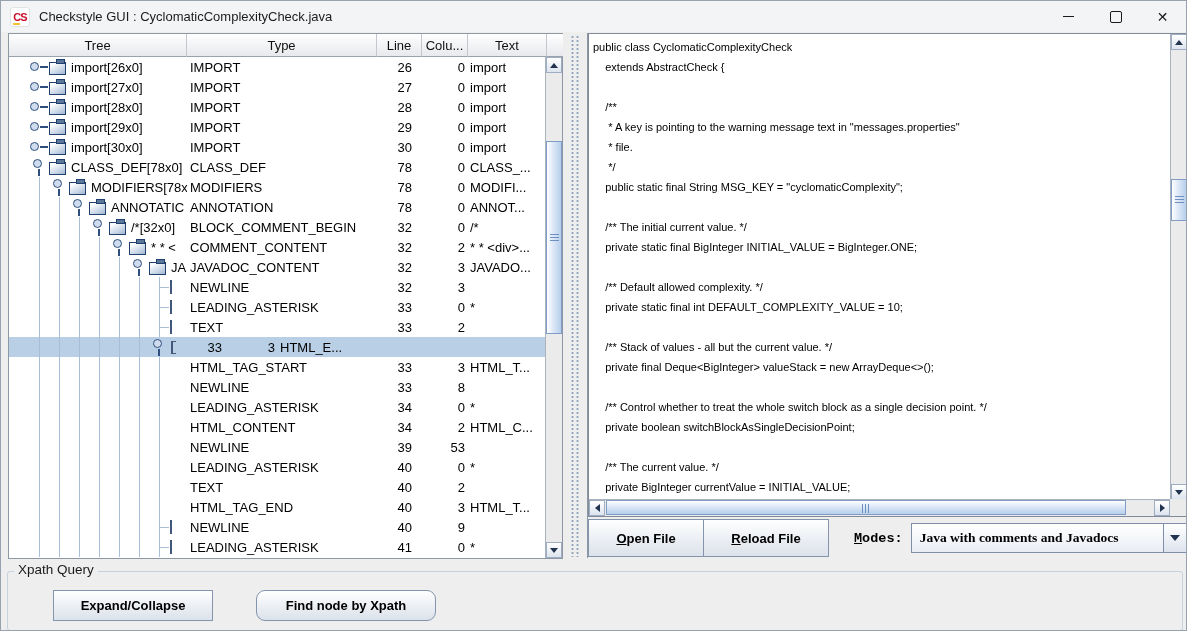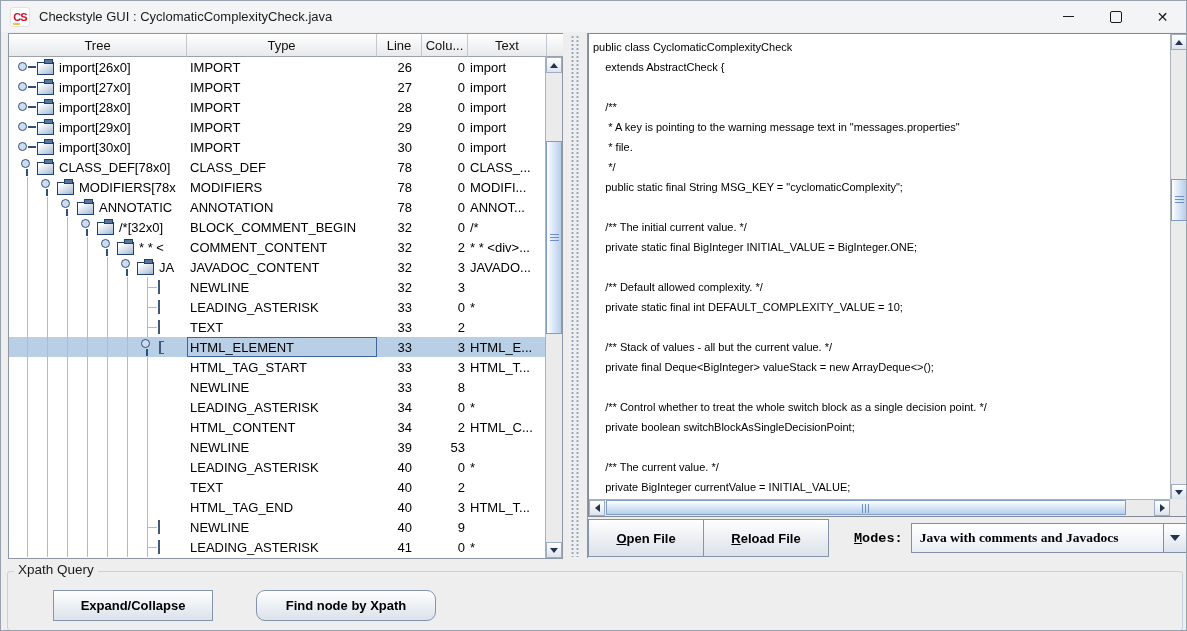--- a/index.html
+++ b/index.html
@@ -25,21 +25,21 @@
              border:1px solid #8e98a5;box-sizing:border-box;}
   .tbl-header{position:absolute;left:0;top:0;right:0;height:23px;display:flex;}
   .hcell{box-sizing:border-box;height:23px;border-right:1px solid #c3c8ce;border-bottom:1px solid #9aa2ac;
          background:linear-gradient(#ffffff,#e7e9ec);font-size:13px;color:#111;
          display:flex;align-items:center;justify-content:center;overflow:hidden;flex-shrink:0;}
   .hcorner{border-right:none;}
   .tbl-body{position:absolute;left:0;top:23px;width:538px;bottom:0;overflow:hidden;background:#fff;}
   .trow{height:20px;display:flex;align-items:center;font-size:13px;color:#000;}
   .trow.selected{background:#b8cfe5;}
   .cell{box-sizing:border-box;height:20px;display:flex;align-items:center;overflow:hidden;flex-shrink:0;}
-  .c-tree{width:178px;padding-left:8px;}
+  .c-tree{width:178px;padding-left:20px;}
   .c-type{width:190px;padding-left:3px;}
   .c-line{width:45px;justify-content:flex-end;padding-right:10px;}
   .c-col{width:46px;justify-content:flex-end;padding-right:3px;}
   .c-text{width:79px;padding-left:2px;}
   .trow.selected .c-type{outline:1px solid #41659e;outline-offset:-1px;}
   .guide{width:20px;height:20px;flex-shrink:0;
          background:linear-gradient(#a9bed6,#a9bed6) no-repeat 10px 0/1px 20px;}
   .dash{width:20px;height:20px;flex-shrink:0;
         background:linear-gradient(#a9bed6,#a9bed6) no-repeat 10px 0/1px 20px,
                    linear-gradient(#a9bed6,#a9bed6) no-repeat 10px 10px/10px 1px;}
@@ -345,21 +345,20 @@
             <span class="guide"></span>
             <span class="guide"></span>
             <span class="guide"></span>
             <span class="guide"></span>
             <span class="guide"></span>
             <span class="guide"></span>
             <span class="handle expanded"></span>
             <span class="leaf-bracket"></span>
             <span class="tlabel"></span>
           </div>
-          <div class="cell c-type">HTML_ELEMENT</div>
           <div class="cell c-line">33</div>
           <div class="cell c-col">3</div>
           <div class="cell c-text">HTML_E...</div>
         </div>
         <div class="trow">
           <div class="cell c-tree">
             <span class="guide"></span>
             <span class="guide"></span>
             <span class="guide"></span>
             <span class="guide"></span>

